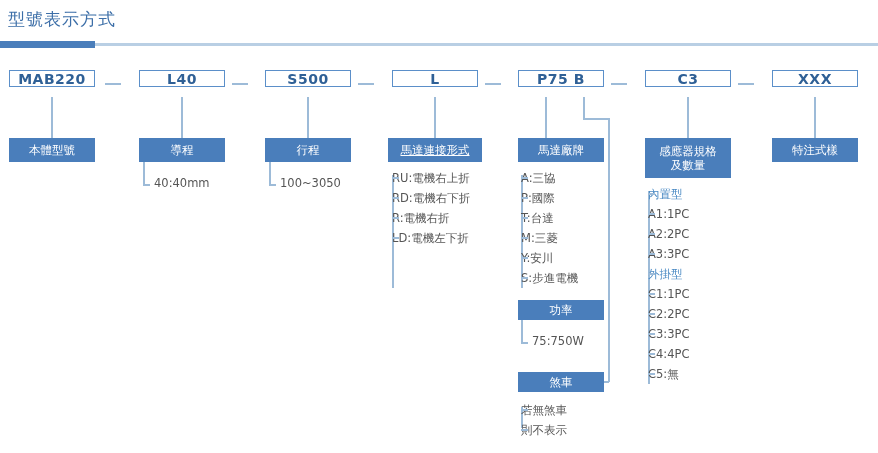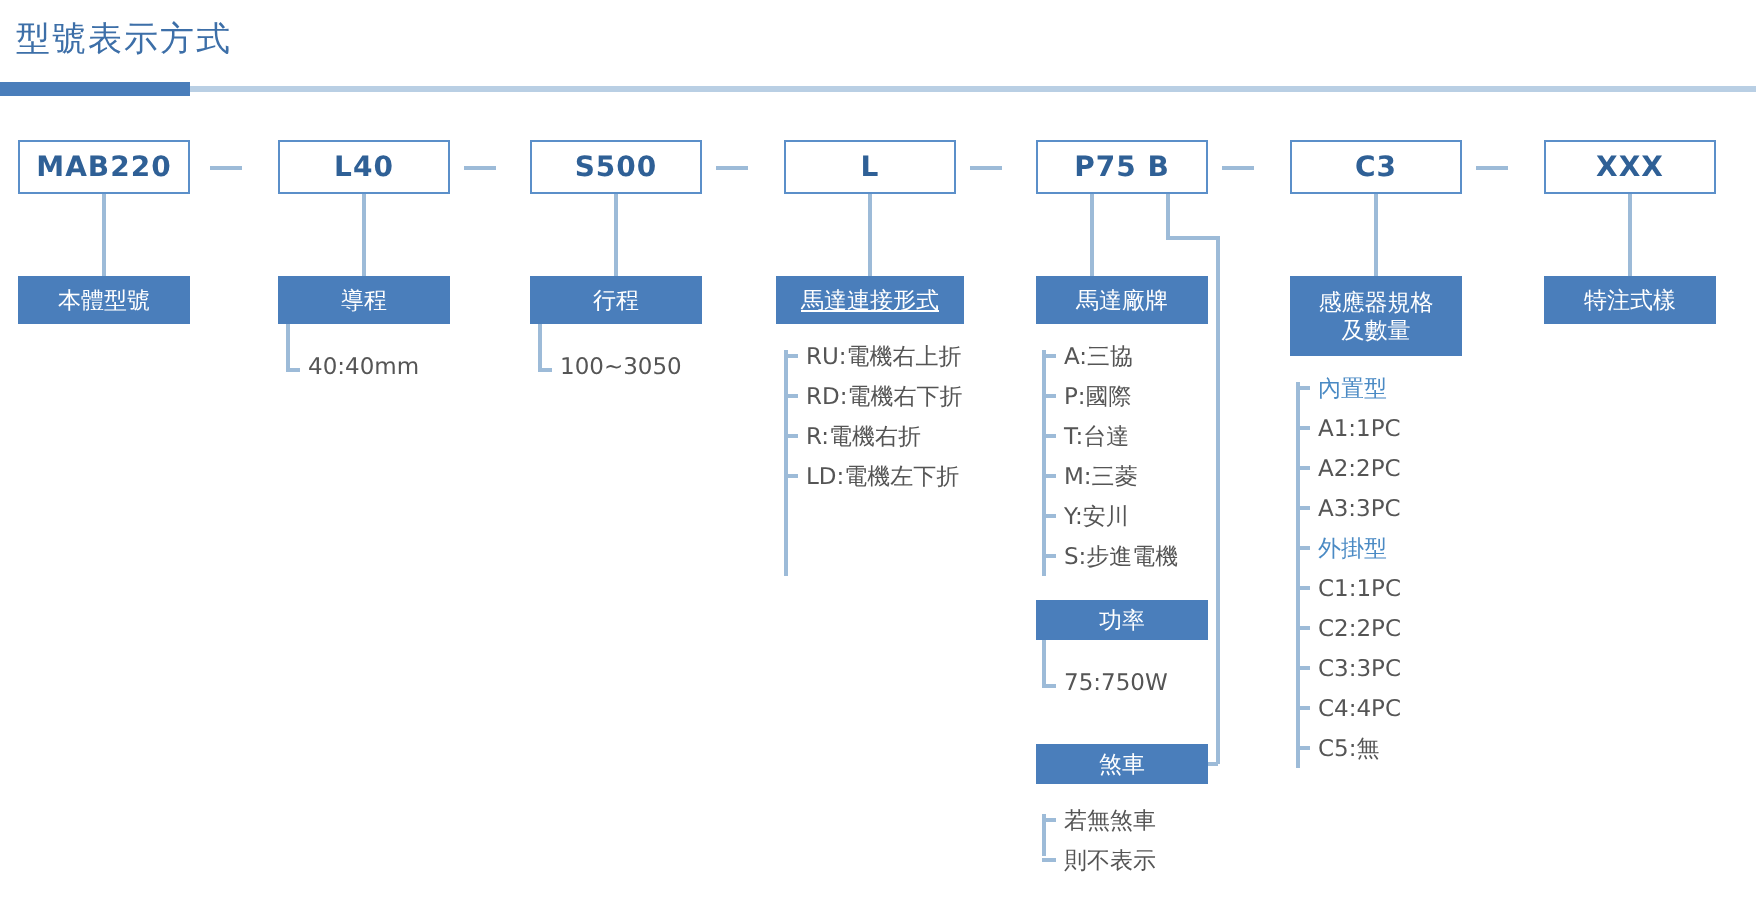--- a/index.html
+++ b/index.html
@@ -40,21 +40,21 @@
     top: 41px;
     width: 95px;
     height: 7px;
     background: #4a7ebb;
   }
 
   
   .code-box {
     position: absolute;
     top: 70px;
-    height: 27px;
+    height: 17px;
     border: 1.5px solid #5b8fc9;
     background: #ffffff;
     color: #2f6096;
     font-weight: bold;
     font-size: 14px;
     display: flex;
     align-items: center;
     justify-content: center;
     letter-spacing: .5px;
     box-sizing: border-box;
@@ -99,21 +99,20 @@
   }
   .opt-list .rail {
     position: absolute;
     left: 0;
     top: 7px;
     width: 1.5px;
     background: #9dbbd8;
   }
   .opt {
     position: relative;
-    padding-left: 11px;
     font-size: 11.5px;
     color: #555;
     white-space: nowrap;
     line-height: 20px;
     height: 20px;
   }
   .opt::before {
     content: "";
     position: absolute;
     left: 0;

